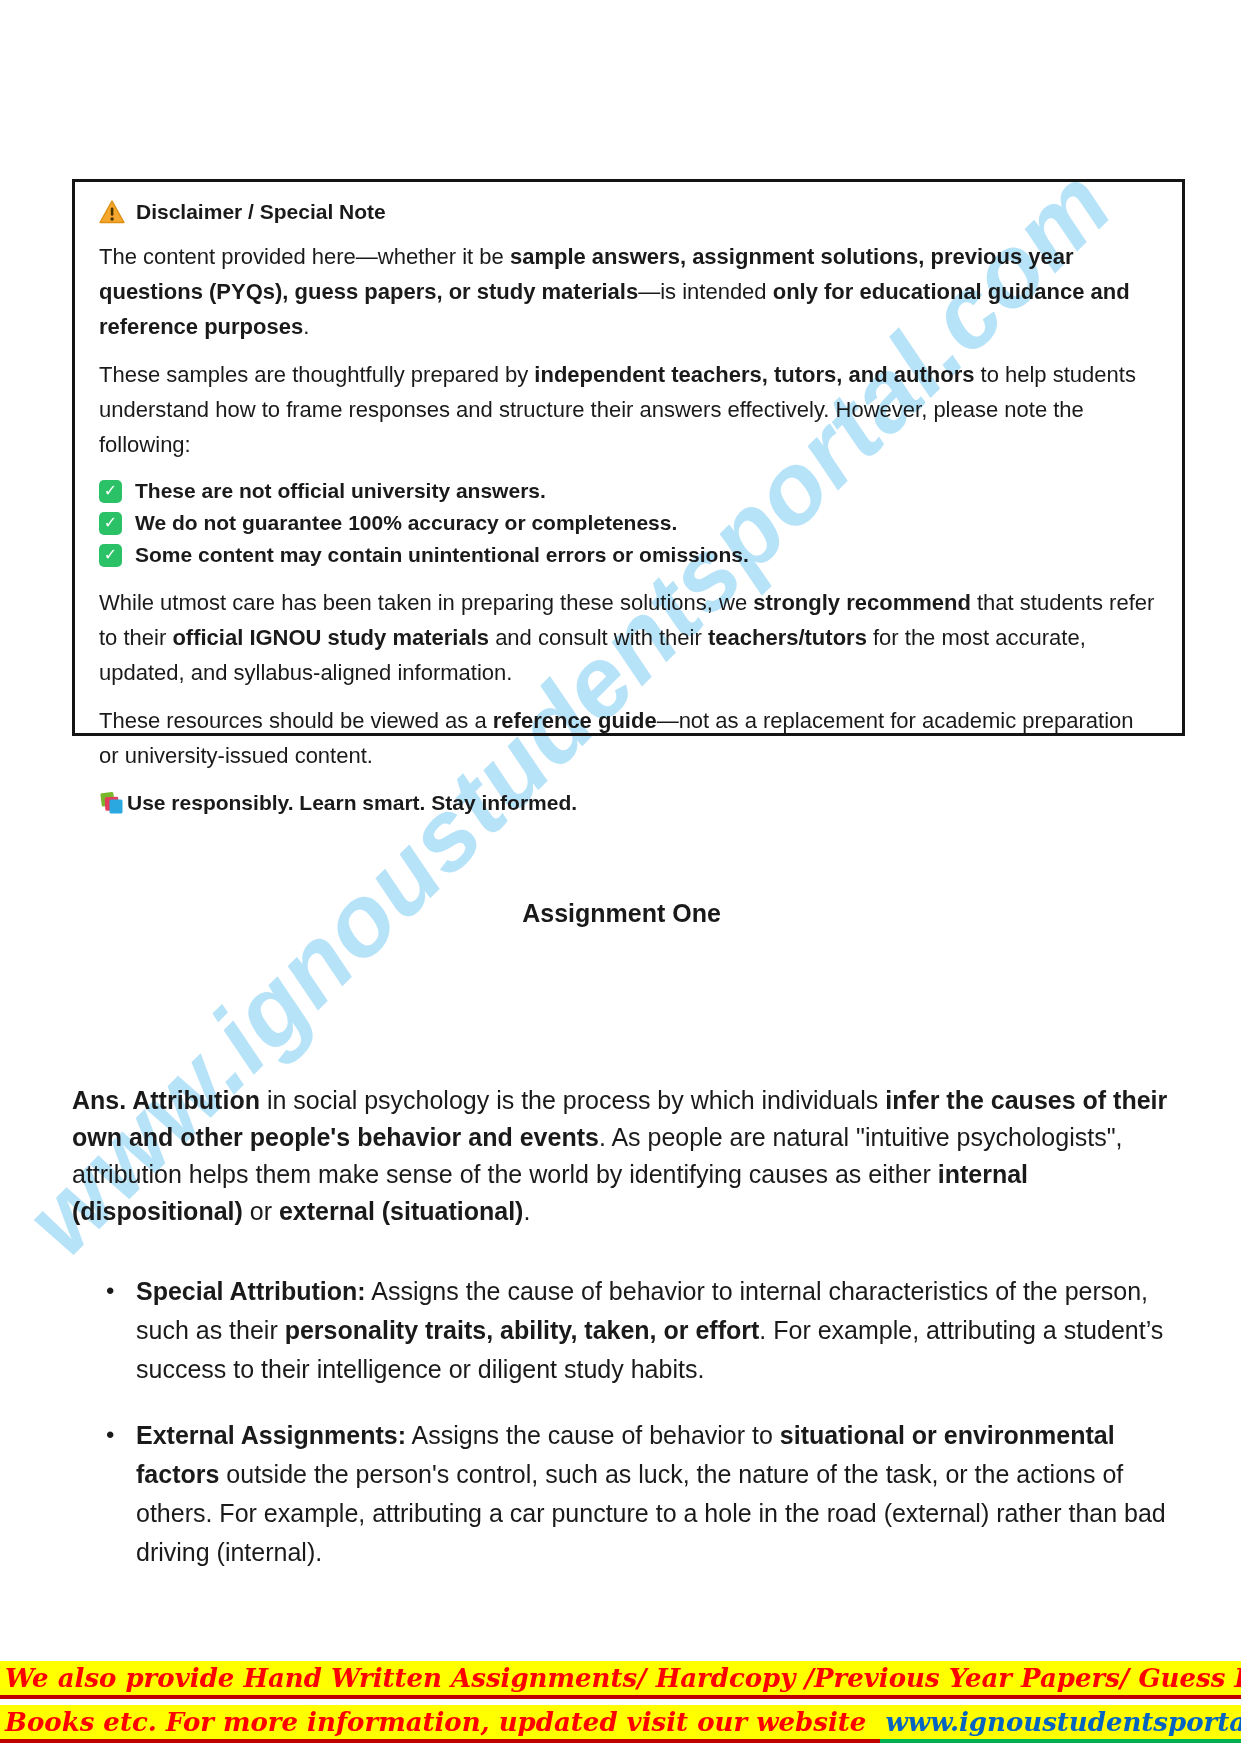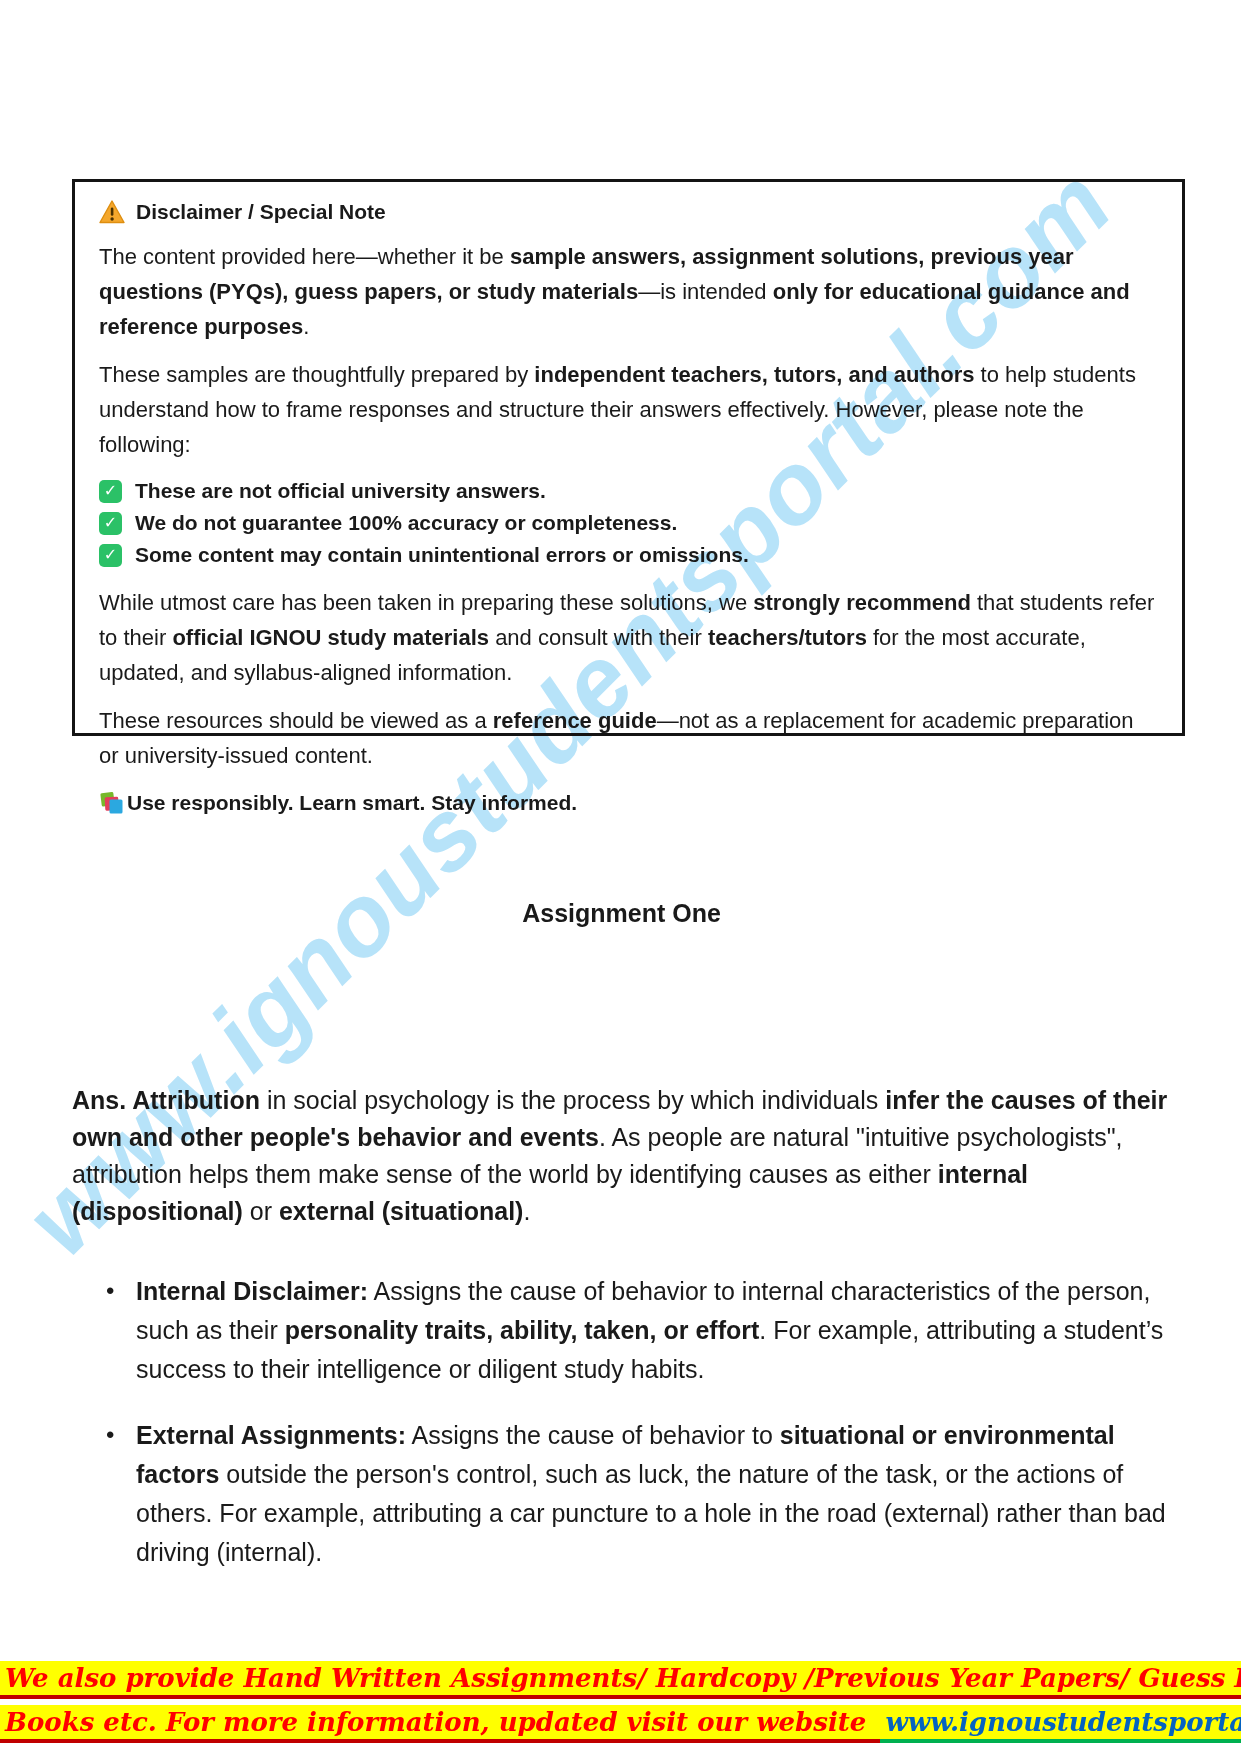--- a/index.html
+++ b/index.html
@@ -106,21 +106,21 @@
       <span>Use responsibly. Learn smart. Stay informed.</span>
     </div>
   </section>
 
   <h1 class="assignment-heading">Assignment One</h1>
 
 
   <p class="answer"><span class="b">Ans. Attribution</span><span> in social psychology is the process by which individuals </span><span class="b">infer the causes of their own and other people's behavior and events</span><span>. As people are natural "intuitive psychologists", attribution helps them make sense of the world by identifying causes as either </span><span class="b">internal (dispositional)</span><span> or </span><span class="b">external (situational)</span><span>.</span></p>
 
   <ul class="bullets">
-    <li><span class="b">Internal Disclaimer:</span><span> Assigns the cause of behavior to internal characteristics of the person, such as their </span><span class="b">personality traits, ability, taken, or effort</span><span>. For example, attributing a student’s success to their intelligence or diligent study habits.</span></li>
+    <li><span class="b">Special Attribution:</span><span> Assigns the cause of behavior to internal characteristics of the person, such as their </span><span class="b">personality traits, ability, taken, or effort</span><span>. For example, attributing a student’s success to their intelligence or diligent study habits.</span></li>
     <li><span class="b">External Assignments:</span><span> Assigns the cause of behavior to </span><span class="b">situational or environmental factors</span><span> outside the person's control, such as luck, the nature of the task, or the actions of others. For example, attributing a car puncture to a hole in the road (external) rather than bad driving (internal).</span></li>
   </ul>
 
   <div class="page-footer">
     <div class="footer-line">
       <span class="hl red-text">We also provide Hand Written Assignments/ Hardcopy /Previous Year Papers/ Guess Papers/ e-</span>
     </div>
     <div class="footer-line">
       <span class="hl red-text">Books etc. For more information, updated visit our website </span><a class="hl site-link">www.ignoustudentsportal.com</a>
     </div>

